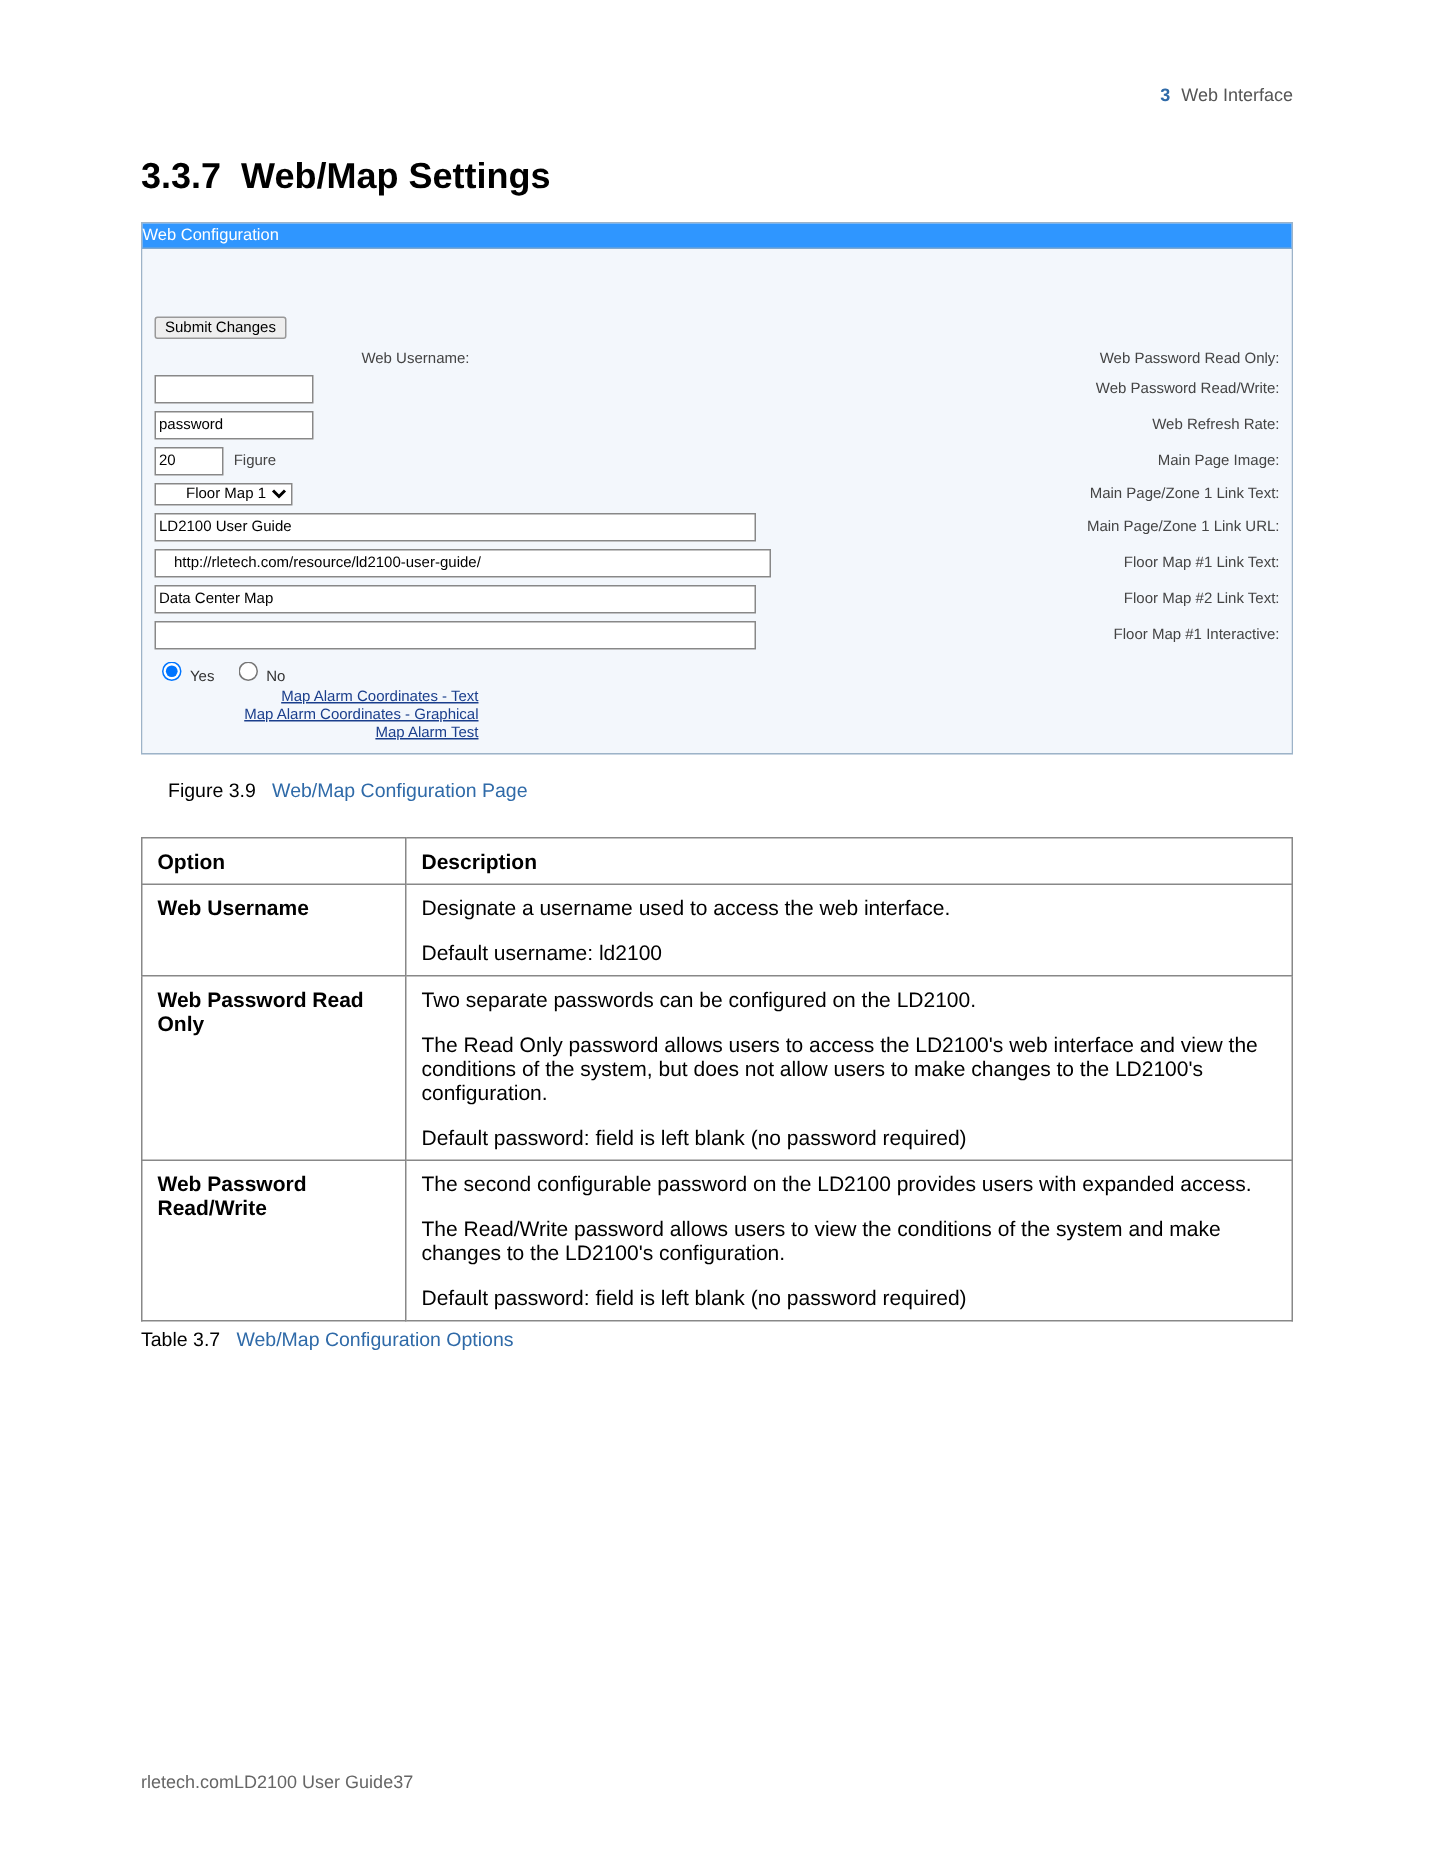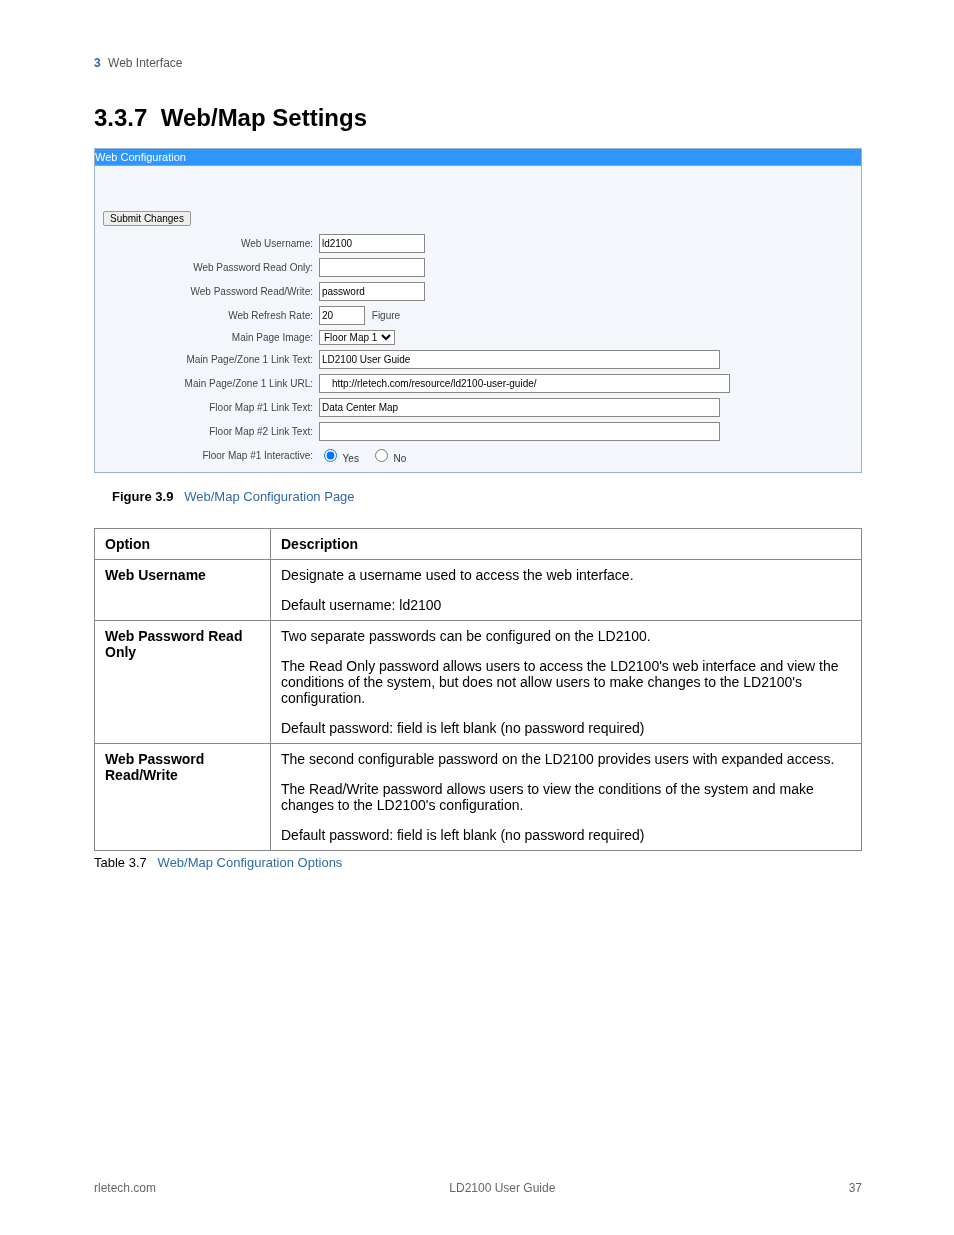--- a/index.html
+++ b/index.html
@@ -10,20 +10,21 @@
     color: #000;
     width: 954px;
   }
   .page {
     padding: 56px 92px 40px 94px;
     box-sizing: border-box;
     min-height: 1235px;
     position: relative;
   }
   .header-line {
+    text-align: right;
     font-size: 12px;
     color: #555;
     margin-bottom: 34px;
   }
   .header-line .num { color: #2f6aa8; font-weight: bold; margin-right: 4px; }
   h2.section-title {
     font-family: Arial, Helvetica, sans-serif;
     font-size: 24px;
     font-weight: bold;
     margin: 10px 0 16px 0;
@@ -83,34 +84,35 @@
     padding: 1px 2px;
     border: 1px solid #888;
     height: 15px;
     box-sizing: content-box;
   }
   .form-grid .fval select {
     font-family: Verdana, Arial, sans-serif;
     font-size: 10px;
     border: 1px solid #888;
     background:#fff;
+    padding-left:16px;
   }
   .link-small {
     color: #1a3e8c;
     text-decoration: underline;
     font-size: 10px;
     cursor:pointer;
   }
   .radio-row label { font-size: 10px; margin-right: 8px; }
   .links-col { display:flex; flex-direction:column; align-items:flex-end; gap:1px; margin-top:2px;}
   .fig-caption {
     font-size: 13px;
     margin: 16px 0 24px 0;
   }
-  .fig-caption .fb { font-weight: bold; padding-left: 18px; }
+  .fig-caption .fb { font-weight: normal; padding-left: 18px; }
   .fig-caption .ft { color: #2f6aa8; }
   
   table.opts {
     width: 100%;
     border-collapse: collapse;
     font-size: 14px;
     font-family: Arial, Helvetica, sans-serif;
   }
   table.opts th, table.opts td {
     border: 1px solid #888;
@@ -131,21 +133,20 @@
     margin: 4px 0 0 0;
   }
   .tbl-caption .fb { font-weight: normal; }
   .tbl-caption .ft { color: #2f6aa8; }
   .footer {
     position: absolute;
     bottom: 40px;
     left: 94px;
     right: 92px;
     display: flex;
-    justify-content: space-between;
     font-size: 12px;
     color: #666;
   }
   .suffix { font-size:10px; margin-left:4px; color:#444; }
 </style>
 </head>
 <body>
 
 <div class="page">
   <div class="header-line">
@@ -158,21 +159,20 @@
   </h2>
 
 
   <div class="sshot">
     <div class="titlebar">Web Configuration</div>
     <div class="sshot-body">
       <button class="submit-btn">Submit Changes</button>
 
       <div class="form-grid">
         <div class="flabel">Web Username:</div>
-        <div class="fval"><input type="text" style="width: 100px;" value="ld2100"></div>
 
         <div class="flabel">Web Password Read Only:</div>
         <div class="fval"><input type="text" style="width: 100px;" value=""></div>
 
         <div class="flabel">Web Password Read/Write:</div>
         <div class="fval"><input type="text" style="width: 100px;" value="password"></div>
 
         <div class="flabel">Web Refresh Rate:</div>
         <div class="fval">
           <input type="text" style="width: 40px;" value="20">
@@ -198,20 +198,25 @@
         <div class="flabel">Floor Map #2 Link Text:</div>
         <div class="fval"><input type="text" style="width: 395px;" value=""></div>
 
         <div class="flabel">Floor Map #1 Interactive:</div>
         <div class="fval radio-row">
           <label><input type="radio" name="fm1i" checked="" style=""> <span>Yes</span></label>
           <label><input type="radio" name="fm1i" style=""> <span>No</span></label>
         </div>
       </div>
 
+      <div class="links-col" style="width:216px;">
+        <a class="link-small">Map Alarm Coordinates - Text</a>
+        <a class="link-small">Map Alarm Coordinates - Graphical</a>
+        <a class="link-small">Map Alarm Test</a>
+      </div>
     </div>
   </div>
 
   <div class="fig-caption">
     <span class="fb">Figure 3.9</span>&nbsp;&nbsp;&nbsp;<span class="ft">Web/Map Configuration Page</span>
   </div>
 
   <table class="opts">
     <thead>
       <tr>

